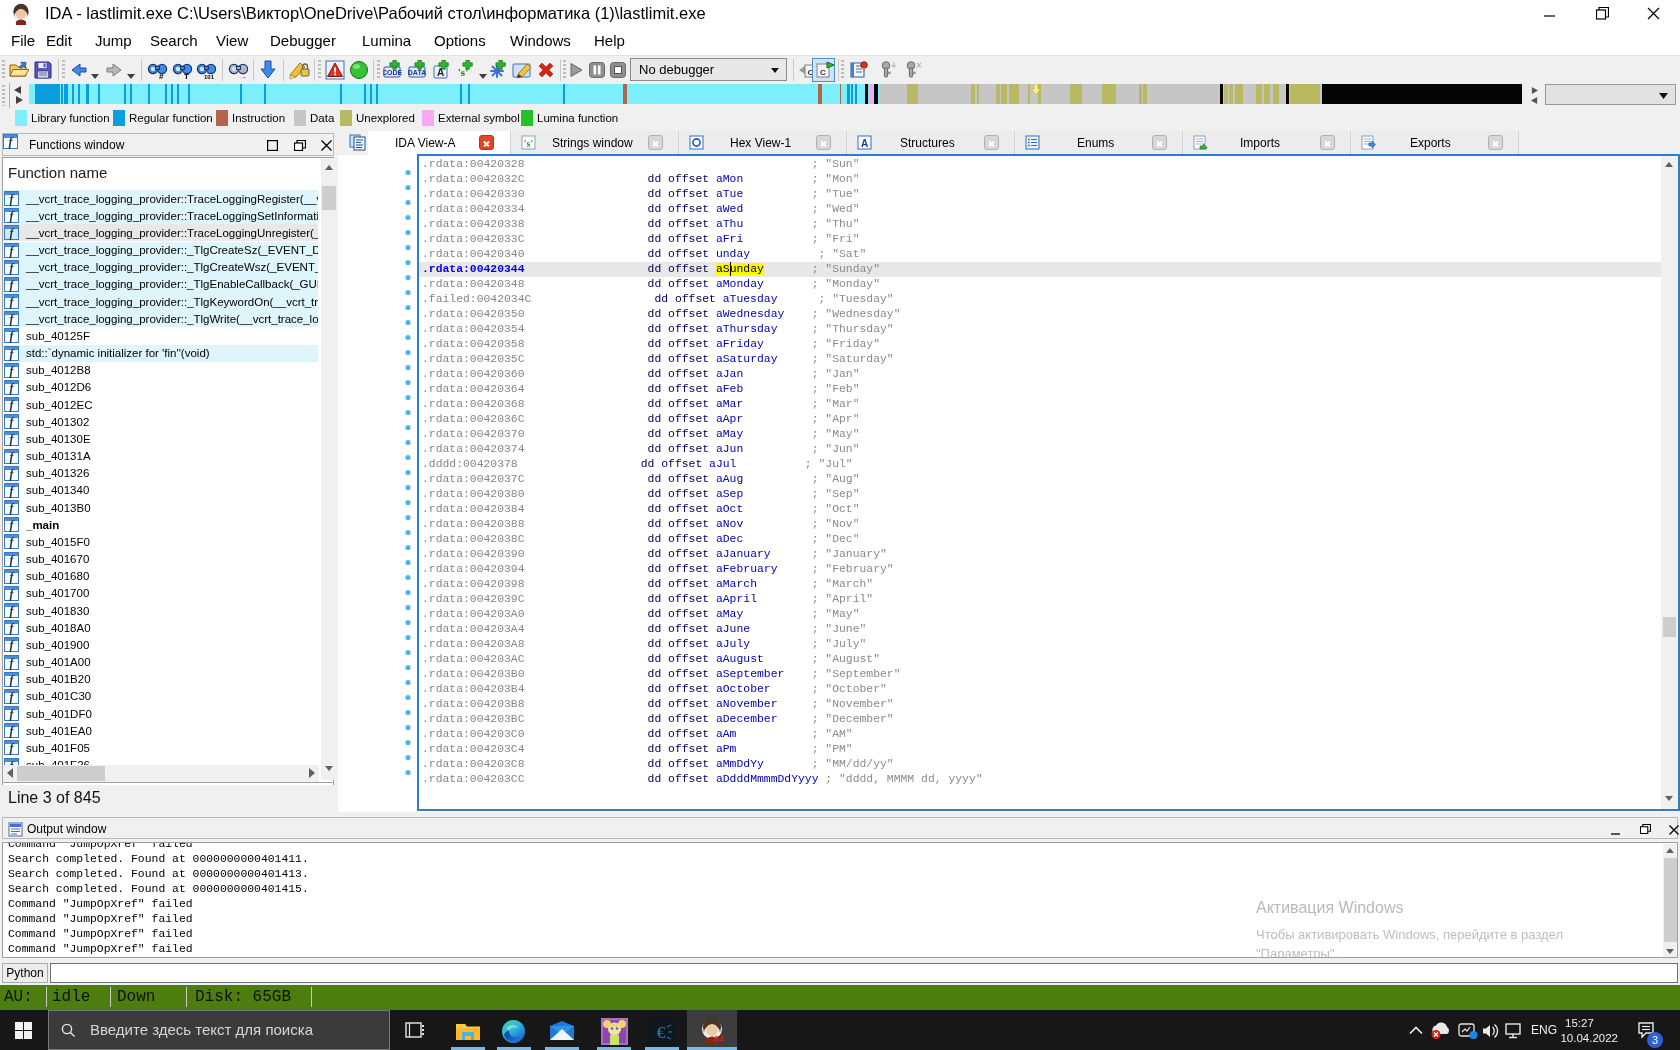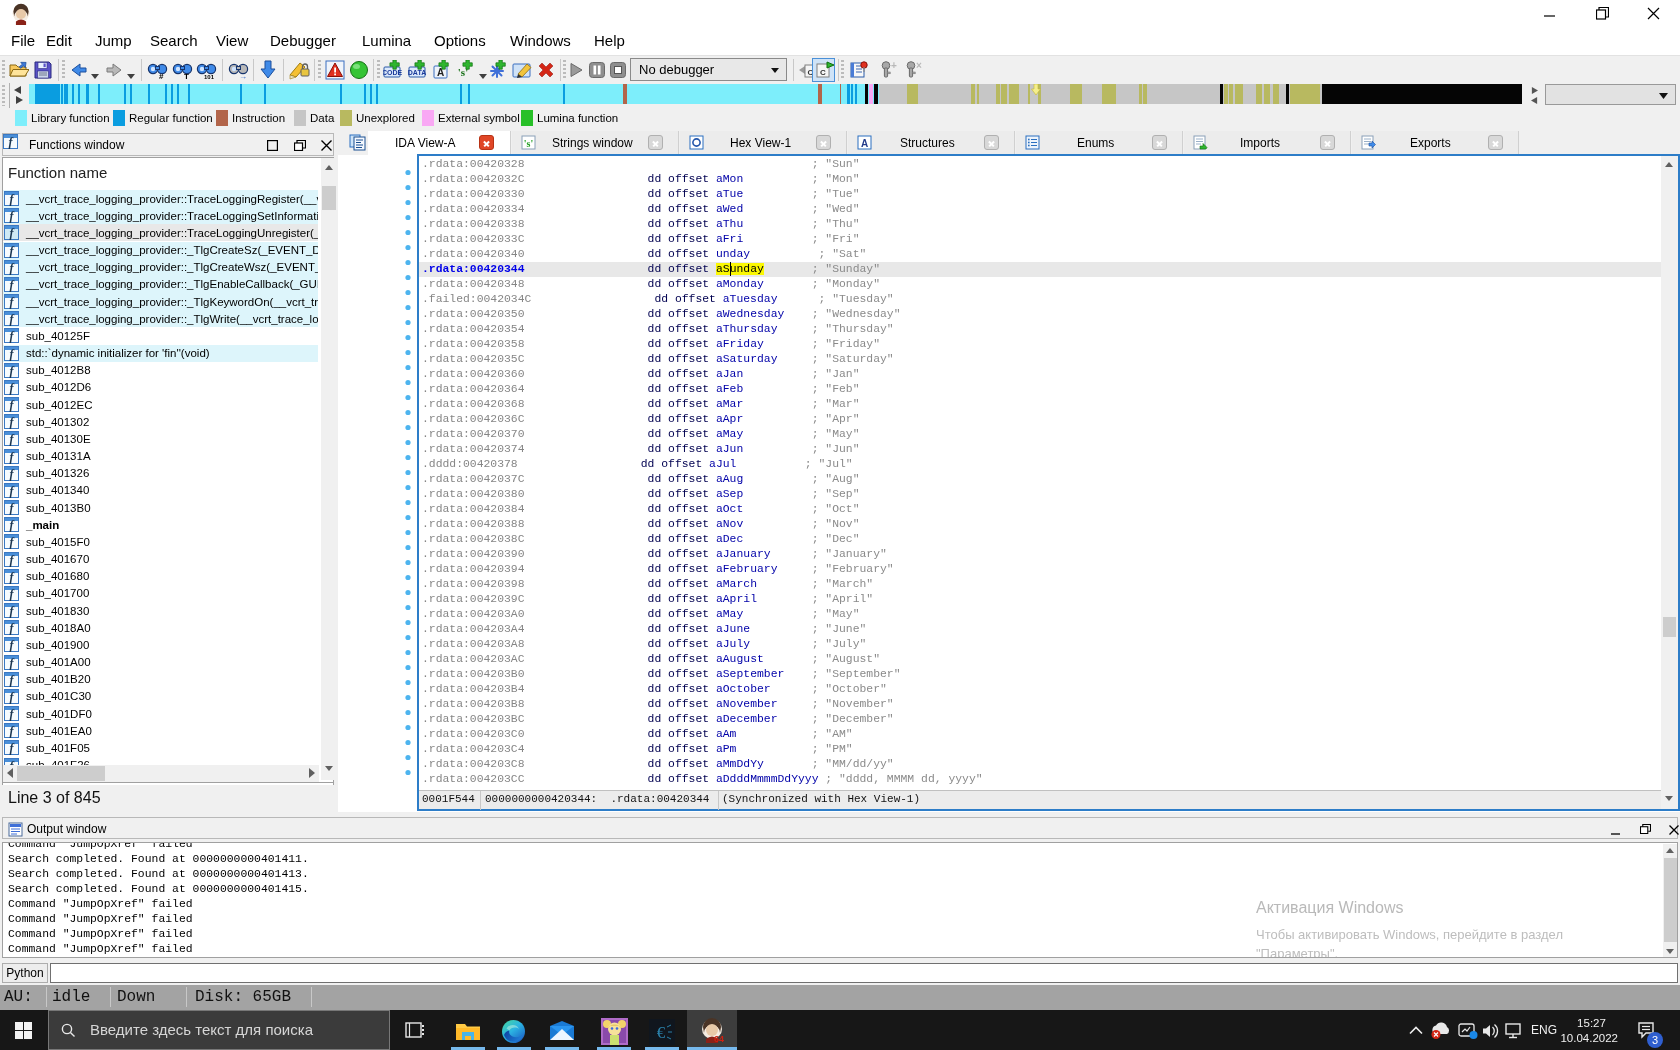--- a/index.html
+++ b/index.html
@@ -65,37 +65,38 @@
 #outbody{position:absolute;left:2px;top:28px;width:1676px;height:116px;background:#fff;border:1px solid #a0a0a0;overflow:hidden}
 #outpre{position:absolute;left:5px;top:-6px;font-family:"Liberation Mono",monospace;font-size:11.4px;line-height:15px;white-space:pre;color:#000}
 .wm1{position:absolute;left:1253px;top:56px;font-size:16px;color:#b9b9b9}
 .wm2{position:absolute;left:1253px;top:84px;font-size:13px;color:#bdbdbd}
 .wm3{position:absolute;left:1253px;top:103px;font-size:13px;color:#bdbdbd}
 .oscroll{position:absolute;left:1660px;top:1px;width:15px;height:114px;background:#f0f0f0}
 .othumb{position:absolute;left:1px;top:14px;width:13px;height:84px;background:#cdcdcd}
 #pyrow{position:absolute;left:0;top:960px;width:1415px;height:25px;background:#f0f0f0}
 #pybtn{position:absolute;left:2px;top:3px;width:46px;height:20px;background:#ededed;border:1px solid #adadad;font-size:12px;text-align:center;line-height:19px}
 #pyinput{position:absolute;left:50px;top:3px;width:1628px;height:20px;background:#fff;border:1px solid #707070}
-#statusbar{position:absolute;left:0;top:985px;width:1680px;height:25px;background:#a3a3a3;font-family:"Liberation Mono",monospace;font-size:16px;color:#111}
+#statusbar{position:absolute;left:0;top:985px;width:1680px;height:25px;background:#4d7c0f;font-family:"Liberation Mono",monospace;font-size:16px;color:#111}
 #statusbar span{position:absolute;top:3px}
 .ssep{position:absolute;top:2px;width:1px;height:20px;background:#c8c8c8}
 #taskbar{position:absolute;left:0;top:1010px;width:1680px;height:40px;background:#171717}
 .search{position:absolute;left:48px;top:0;width:342px;height:40px;background:#3b3b3b;border:1px solid #777}
 .search span{position:absolute;left:41px;top:10px;font-size:15px;color:#d6d6d6}
 </style></head><body>
 <div id="root">
 <div id="titlebar">
 <svg width="22" height="22" viewBox="0 0 26 26" style="position:absolute;left:10px;top:3px">
         <g>
           <circle cx="13" cy="12" r="10" fill="#f5ece2"></circle>
           <path d="M4 10 A 9 9 0 0 1 22 10 L21 16 A 8 8 0 0 0 5 16 Z" fill="#4a3426"></path>
           <circle cx="13" cy="13" r="6" fill="#e8c9a8"></circle>
           <path d="M7 22 Q 13 17 19 22 L19 26 L7 26 Z" fill="#8a2218"></path>
         </g>
       </svg>
+<span class="tt">IDA - lastlimit.exe C:\Users\Виктор\OneDrive\Рабочий стол\информатика (1)\lastlimit.exe</span>
 <svg width="12" height="12" viewBox="0 0 12 12" style="position:absolute;left:1544px;top:10px">
         <line x1="0" y1="6" x2="11" y2="6" stroke="#000" stroke-width="1.2"></line>
       </svg>
 <svg width="13" height="13" viewBox="0 0 13 13" style="position:absolute;left:1596px;top:7px">
         <rect x="0.5" y="3" width="9" height="9" fill="#fff" stroke="#000" stroke-width="1.2"></rect>
         <path d="M3 3 L3 0.5 L12.5 0.5 L12.5 10 L10 10" fill="none" stroke="#000" stroke-width="1.2"></path>
       </svg>
 <svg width="13" height="13" viewBox="0 0 13 13" style="position:absolute;left:1647px;top:7px">
         <path d="M1 1 L12 12 M12 1 L1 12" stroke="#000" stroke-width="1.2"></path>
       </svg>
@@ -874,21 +875,20 @@
 <span class="ga">.rdata:004203A8</span>                  <span class="nb">dd offset </span><span class="nm">aJuly</span>         <span class="gc">; "July"</span>
 <span class="ga">.rdata:004203AC</span>                  <span class="nb">dd offset </span><span class="nm">aAugust</span>       <span class="gc">; "August"</span>
 <span class="ga">.rdata:004203B0</span>                  <span class="nb">dd offset </span><span class="nm">aSeptember</span>    <span class="gc">; "September"</span>
 <span class="ga">.rdata:004203B4</span>                  <span class="nb">dd offset </span><span class="nm">aOctober</span>      <span class="gc">; "October"</span>
 <span class="ga">.rdata:004203B8</span>                  <span class="nb">dd offset </span><span class="nm">aNovember</span>     <span class="gc">; "November"</span>
 <span class="ga">.rdata:004203BC</span>                  <span class="nb">dd offset </span><span class="nm">aDecember</span>     <span class="gc">; "December"</span>
 <span class="ga">.rdata:004203C0</span>                  <span class="nb">dd offset </span><span class="nm">aAm</span>           <span class="gc">; "AM"</span>
 <span class="ga">.rdata:004203C4</span>                  <span class="nb">dd offset </span><span class="nm">aPm</span>           <span class="gc">; "PM"</span>
 <span class="ga">.rdata:004203C8</span>                  <span class="nb">dd offset </span><span class="nm">aMmDdYy</span>       <span class="gc">; "MM/dd/yy"</span>
 <span class="ga">.rdata:004203CC</span>                  <span class="nb">dd offset </span><span class="nm">aDdddMmmmDdYyyy</span> <span class="gc">; "dddd, MMMM dd, yyyy"</span></div>
-<div id="liststatus"><span class="seg" style="left:3px">0001F544</span><div class="ssep" style="left:61px;top:0;height:19px"></div><span class="seg" style="left:66px">0000000000420344:  .rdata:00420344 </span><div class="ssep" style="left:299px;top:0;height:19px"></div><span class="seg" style="left:303px">(Synchronized with Hex View-1)</span></div>
 <div class="lscroll">
         <svg width="8" height="5" viewBox="0 0 10 6" style="position:absolute;left:4px;top:6px">
           <path d="M0 6 L10 6 L5 0 Z" fill="#606060"></path>
         </svg>
         <svg width="8" height="5" viewBox="0 0 10 6" style="position:absolute;left:4px;top:640px">
           <path d="M0 0 L10 0 L5 6 Z" fill="#606060"></path>
         </svg>
         <div class="lthumb"></div>
       </div>
 </div>
@@ -1055,21 +1055,21 @@
 <svg width="18" height="16" viewBox="0 0 18 16" style="position:absolute;left:1482px;top:13px">
         <path d="M1 5.5 L4 5.5 L8 2 L8 14 L4 10.5 L1 10.5 Z" fill="#e8e8e8"></path>
         <path d="M10.5 4 A 5.5 5.5 0 0 1 10.5 12 M12.5 1.5 A 8.5 8.5 0 0 1 12.5 14.5" fill="none" stroke="#e8e8e8" stroke-width="1.3"></path>
       </svg>
 <svg width="18" height="16" viewBox="0 0 18 16" style="position:absolute;left:1505px;top:13px">
         <rect x="1" y="1" width="14" height="10" fill="none" stroke="#e8e8e8" stroke-width="1.4"></rect>
         <line x1="8" y1="11" x2="8" y2="14" stroke="#e8e8e8" stroke-width="1.4"></line>
         <line x1="4" y1="14.5" x2="12" y2="14.5" stroke="#e8e8e8" stroke-width="1.4"></line>
       </svg>
 <span style="position:absolute;left:1531px;top:13px;font-size:12px;color:#f0f0f0">ENG</span>
-<span style="position:absolute;left:1565px;top:7px;width:53px;text-align:center;font-size:11.5px;color:#f0f0f0">15:27</span>
+<span style="position:absolute;left:1565px;top:7px;width:53px;text-align:left;font-size:11.5px;color:#f0f0f0">15:27</span>
 <span style="position:absolute;left:1550px;top:22px;width:68px;text-align:right;font-size:11.5px;color:#f0f0f0">10.04.2022</span>
 <svg width="20" height="19" viewBox="0 0 20 19" style="position:absolute;left:1637px;top:11px">
         <path d="M2 2 L16 2 L16 12 L9 12 L5 16 L5 12 L2 12 Z" fill="none" stroke="#e8e8e8" stroke-width="1.4"></path>
         <line x1="5" y1="5.5" x2="13" y2="5.5" stroke="#e8e8e8" stroke-width="1.2"></line>
         <line x1="5" y1="8.5" x2="13" y2="8.5" stroke="#e8e8e8" stroke-width="1.2"></line>
       </svg>
 <div style="position:absolute;left:1647px;top:22px;width:16px;height:16px;border-radius:8px;background:#2f5fd0;color:#fff;font-size:11px;text-align:center;line-height:16px">3</div>
     </div>
 </div>
 </body></html>

